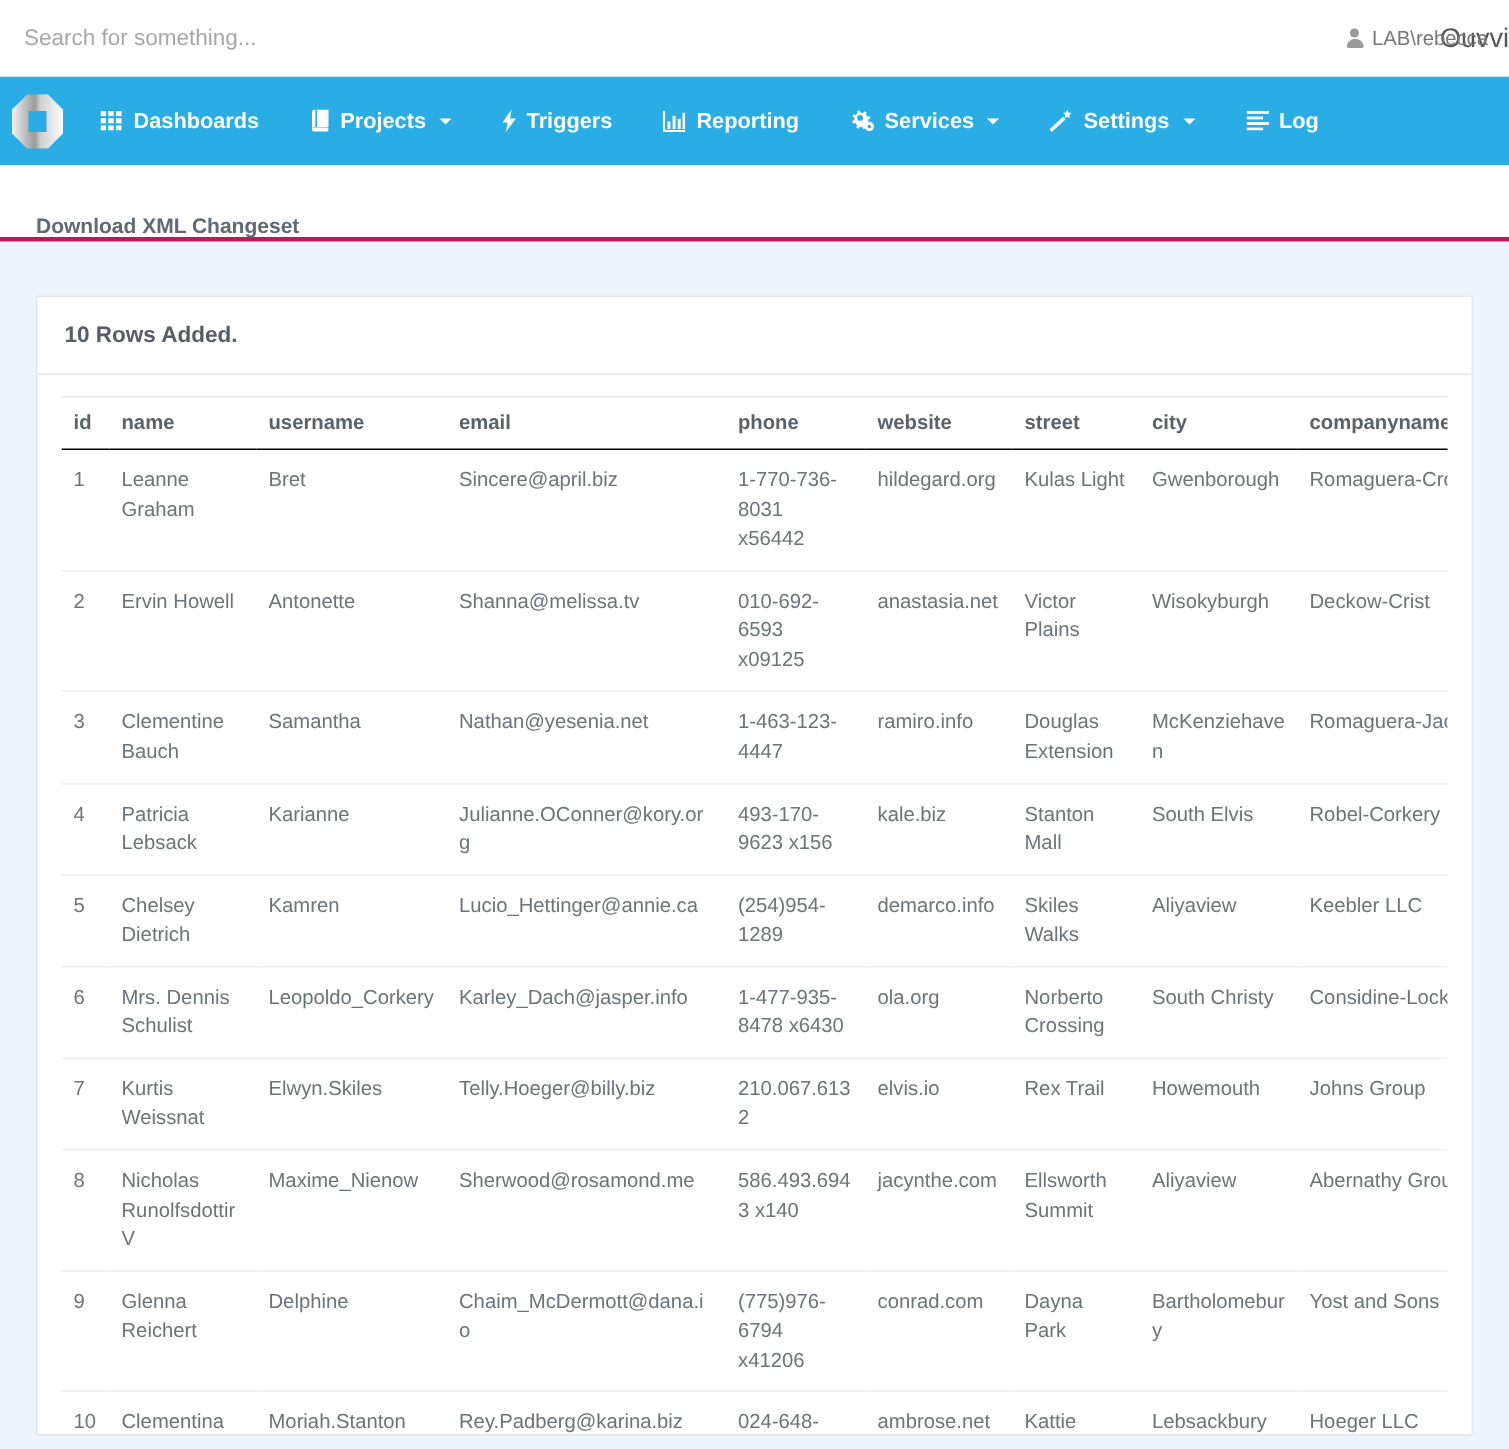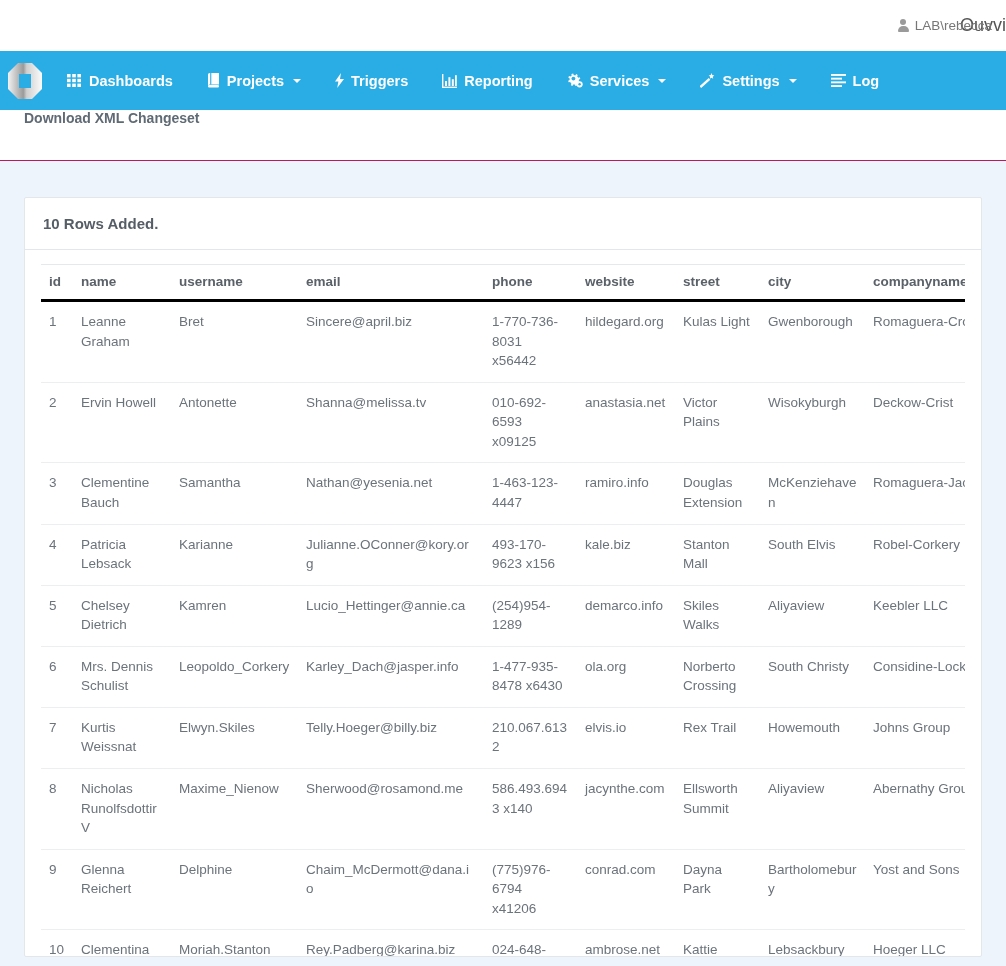--- a/index.html
+++ b/index.html
@@ -91,23 +91,23 @@
     border-right: 4px solid transparent;
     border-top: 4px solid #ffffff;
     margin-left: 2px;
   }
 
   
   .subnav {
     background: #ffffff;
     height: 51px;
     display: flex;
-    align-items: flex-start;
+    align-items: flex-end;
     padding-left: 24px;
-    border-bottom: 1px solid #be185d;
+    border-bottom: 3px solid #be185d;
   }
   .subnav-link {
     color: #5f6a74;
     font-size: 14px;
     font-weight: bold;
     text-decoration: none;
     cursor: pointer;
   }
 
   
@@ -139,21 +139,21 @@
     width: 1085px;
     table-layout: fixed;
   }
   table.data th {
     text-align: left;
     font-size: 13.5px;
     font-weight: bold;
     color: #5a6169;
     padding: 9px 8px 10px 8px;
     border-top: 1px solid #e6e9ec;
-    border-bottom: 3px solid #000000;
+    border-bottom: 1px solid #000000;
     vertical-align: bottom;
   }
   table.data td {
     font-size: 13.5px;
     color: #6b737b;
     padding: 10px 8px 11px 8px;
     border-bottom: 1px solid #eceef0;
     vertical-align: top;
     line-height: 1.45;
     word-wrap: break-word;
@@ -167,20 +167,21 @@
   col.c-phone     { width: 93px; }
   col.c-website   { width: 98px; }
   col.c-street    { width: 85px; }
   col.c-city      { width: 105px; }
   col.c-company   { width: 261px; }
 </style>
 </head>
 <body>
 
 <div class="topbar">
+  <input class="search-input" type="text" placeholder="Search for something..." style="">
   <div class="brand-title">Ouvvi</div>
   <div class="user-block">
     <span class="user-icon"></span>
     <span>LAB\rebecca</span>
   </div>
 </div>
 
 <div class="navbar">
   <div class="logo">
     <svg width="36" height="38" viewBox="0 0 36 38" aria-hidden="true">

